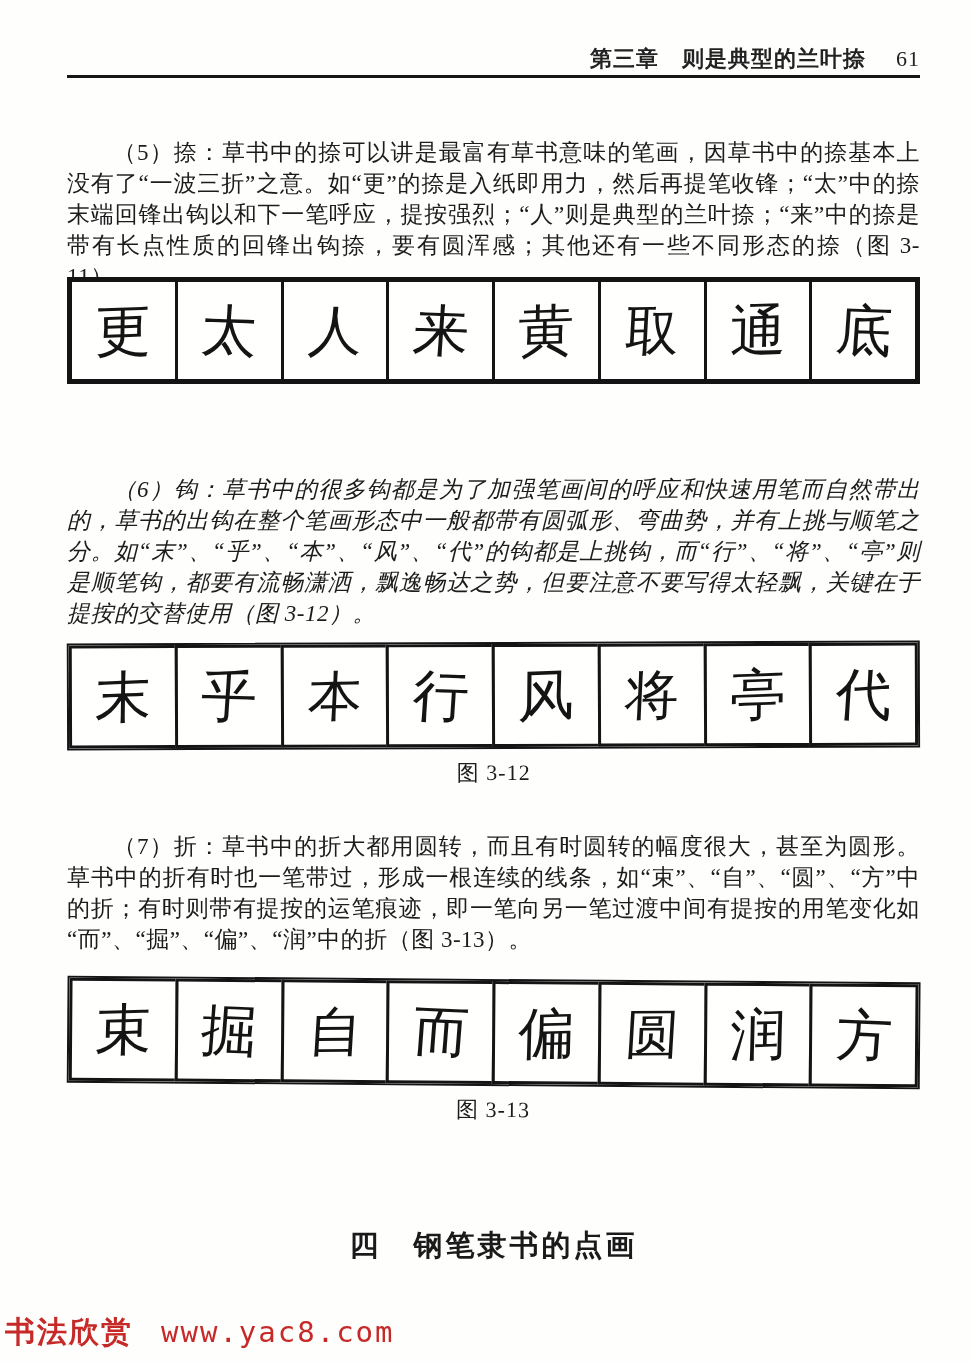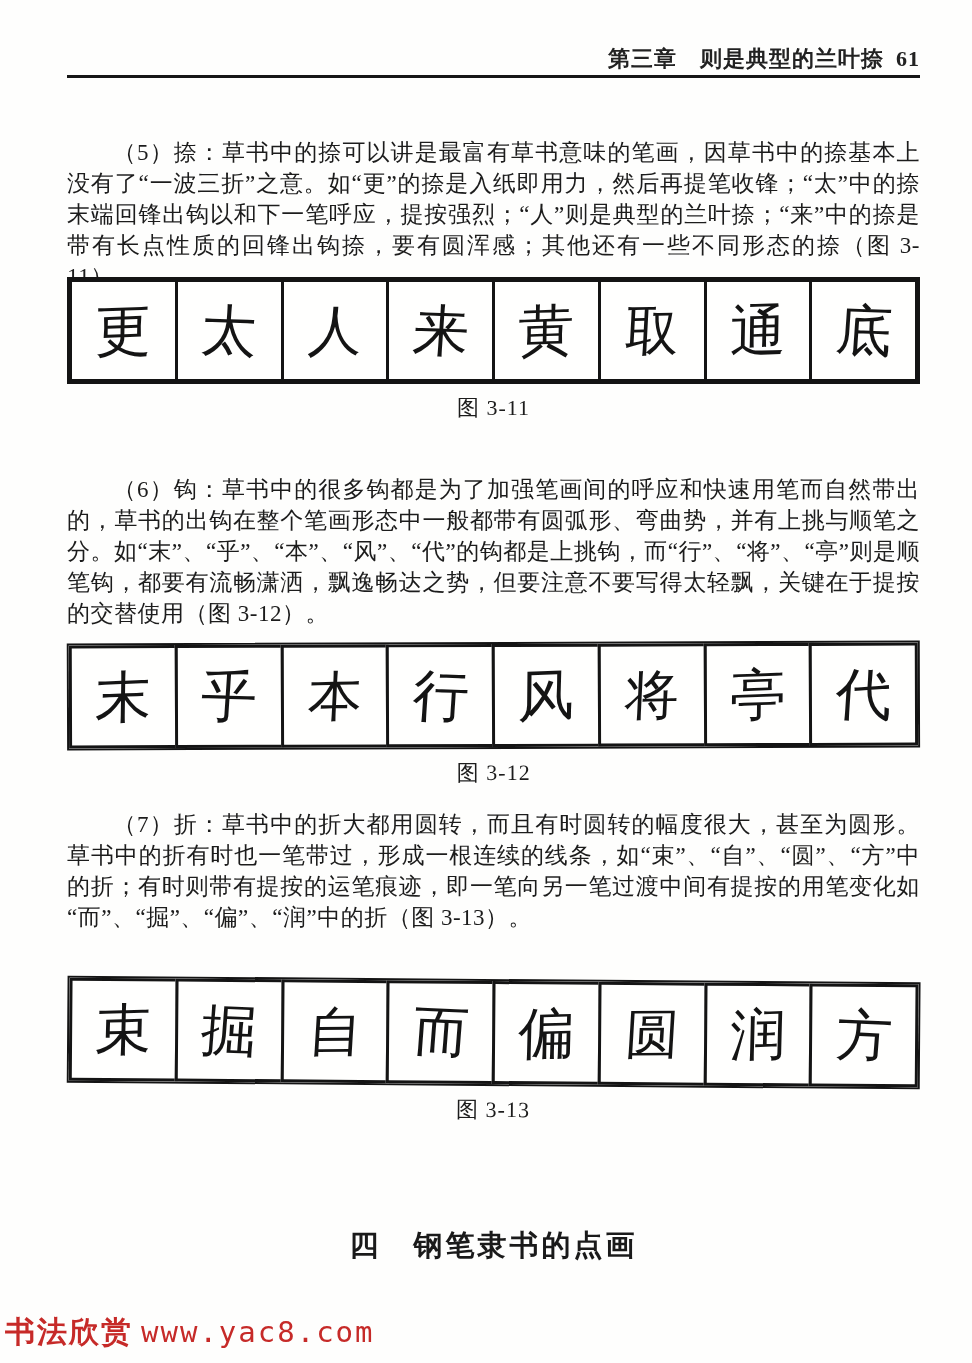--- a/index.html
+++ b/index.html
@@ -11,35 +11,35 @@
     font-family:"Liberation Serif","DejaVu Serif",serif;
     color:#1b1b1b;
     overflow:hidden;
   }
   
   .running-header{
     position:absolute;top:44px;right:52px;
     font-size:22px;font-weight:bold;letter-spacing:1px;
     white-space:nowrap;color:#222;
   }
-  .running-header .pageno{margin-left:12px;font-weight:bold;}
+  .running-header .pageno{margin-left:30px;font-weight:normal;}
   .header-rule{
     position:absolute;top:75px;left:67px;width:853px;height:3px;
     background:#161616;
   }
   
   .para{
     position:absolute;left:67px;width:853px;
     font-size:23px;line-height:31px;
     text-align:justify;text-indent:2em;
     letter-spacing:.5px;color:#1c1c1c;
   }
   .para-5{top:114px;}
-  .para-6{top:451px;}
-  .para-7{top:786px;}
+  .para-6{top:451px;font-style:italic;}
+  .para-7{top:808px;}
   .para-closing{top:1276px;}
   
   .figure{position:absolute;left:67px;width:853px;}
   .figure-1{top:277px;}
   .figure-2{top:642px;transform:rotate(-0.2deg);}
   .figure-3{top:979px;transform:rotate(0.45deg);}
   .cells{
     display:flex;border:2px solid #141414;background:#fff;
   }
   .cell{
@@ -70,21 +70,21 @@
   .watermark{
     position:absolute;left:5px;top:1312px;
     white-space:nowrap;
   }
   .wm-cn{
     font-size:30px;font-weight:bold;color:#c62a28;
     letter-spacing:2px;
     font-family:Liberation Sans, sans-serif;
   }
   .wm-url{
-    font-size:29px;color:#c62a28;margin-left:8px;
+    font-size:29px;color:#c62a28;margin-left:28px;
     font-family:"DejaVu Sans Mono","Liberation Mono",monospace;
     letter-spacing:2px;
   }
 </style>
 </head>
 <body>
 
 <div class="page">
 
   <div class="running-header">
@@ -114,21 +114,20 @@
       <div class="cell">
           <span class="glyph">取</span>
         </div>
       <div class="cell">
           <span class="glyph">通</span>
         </div>
       <div class="cell">
           <span class="glyph">底</span>
         </div>
     </div>
-    <div class="fig-caption">图 3-11</div>
   </div>
 
   <p class="para para-6">（6）钩：草书中的很多钩都是为了加强笔画间的呼应和快速用笔而自然带出的，草书的出钩在整个笔画形态中一般都带有圆弧形、弯曲势，并有上挑与顺笔之分。如“末”、“乎”、“本”、“风”、“代”的钩都是上挑钩，而“行”、“将”、“亭”则是顺笔钩，都要有流畅潇洒，飘逸畅达之势，但要注意不要写得太轻飘，关键在于提按的交替使用（图 3-12）。</p>
 
   <div class="figure figure-2">
     <div class="cells">
       <div class="cell">
           <span class="glyph">末</span>
         </div>
       <div class="cell">

